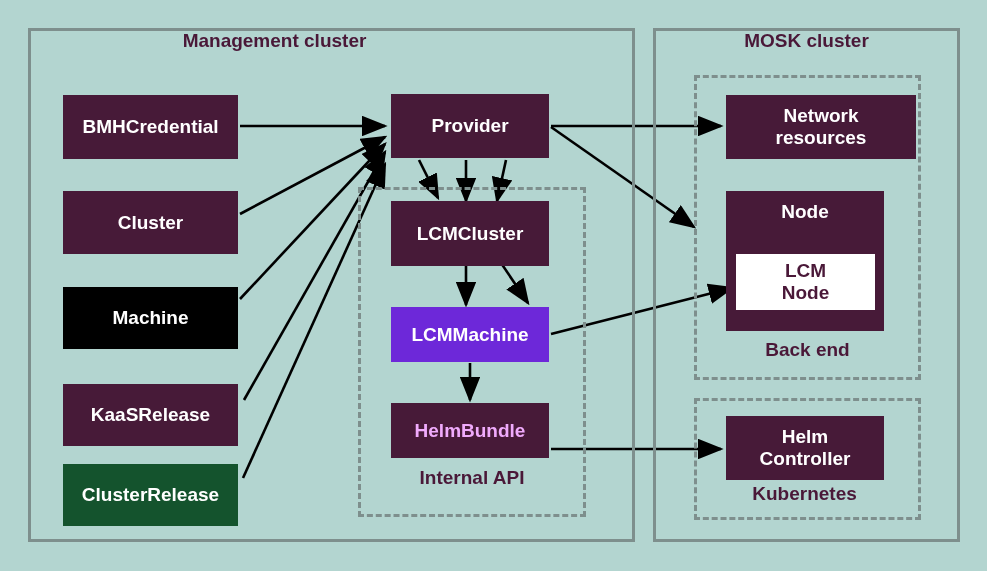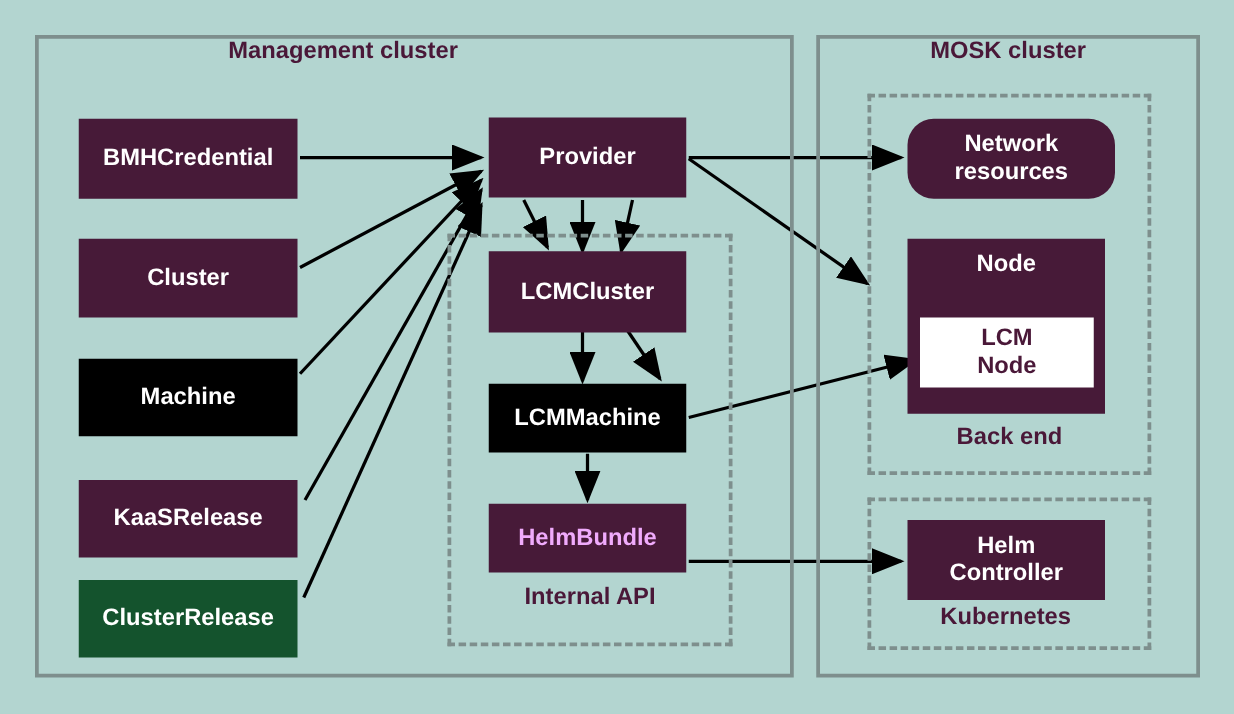--- a/index.html
+++ b/index.html
@@ -132,23 +132,23 @@
       <div class="group-title" style="color: rgb(74, 24, 56); left: 694px; width: 221px; top: 484px;">Kubernetes</div>
     </div>
   <div id="nodes-group">
       <div class="node-box" style="left: 63px; top: 95px; width: 175px; height: 64px; background: rgb(71, 26, 56); color: rgb(255, 255, 255);">BMHCredential</div>
       <div class="node-box" style="left: 63px; top: 191px; width: 175px; height: 63px; background: rgb(71, 26, 56); color: rgb(255, 255, 255);">Cluster</div>
       <div class="node-box" style="left: 63px; top: 287px; width: 175px; height: 62px; background: #000000; color: rgb(255, 255, 255);">Machine</div>
       <div class="node-box" style="left: 63px; top: 384px; width: 175px; height: 62px; background: rgb(71, 26, 56); color: rgb(255, 255, 255);">KaaSRelease</div>
       <div class="node-box" style="left: 63px; top: 464px; width: 175px; height: 62px; background: #14532d; color: rgb(255, 255, 255);">ClusterRelease</div>
       <div class="node-box" style="left: 391px; top: 94px; width: 158px; height: 64px; background: rgb(71, 26, 56); color: rgb(255, 255, 255);">Provider</div>
       <div class="node-box" style="left: 391px; top: 201px; width: 158px; height: 65px; background: rgb(71, 26, 56); color: rgb(255, 255, 255);">LCMCluster</div>
-      <div class="node-box" style="left: 391px; top: 307px; width: 158px; height: 55px; background: #000000; color: rgb(255, 255, 255);">LCMMachine</div>
+      <div class="node-box" style="left: 391px; top: 307px; width: 158px; height: 55px; background: #6d28d9; color: rgb(255, 255, 255);">LCMMachine</div>
       <div class="node-box" style="left: 391px; top: 403px; width: 158px; height: 55px; background: rgb(71, 26, 56); color: #f0abfc;">HelmBundle</div>
-      <div class="node-box" style="left: 726px; top: 95px; width: 166px; height: 64px; background: rgb(71, 26, 56); color: rgb(255, 255, 255); border-radius: 21px;">Network
+      <div class="node-box" style="left: 726px; top: 95px; width: 190px; height: 64px; background: rgb(71, 26, 56); color: rgb(255, 255, 255);">Network
 resources</div>
       <div class="node-box top-label" style="left: 726px; top: 191px; width: 158px; height: 140px; background: rgb(71, 26, 56); color: rgb(255, 255, 255);">Node</div>
       <div class="node-box" style="left: 726px; top: 416px; width: 158px; height: 64px; background: rgb(71, 26, 56); color: rgb(255, 255, 255); text-align: center;">Helm
 Controller</div>
     </div>
   <div id="inner-nodes-group">
       <div class="inner-white" style="left: 736px; top: 254px; width: 139px; height: 56px; background: rgb(255, 255, 255); color: rgb(74, 24, 56);">LCM
 Node</div>
     </div>
 

